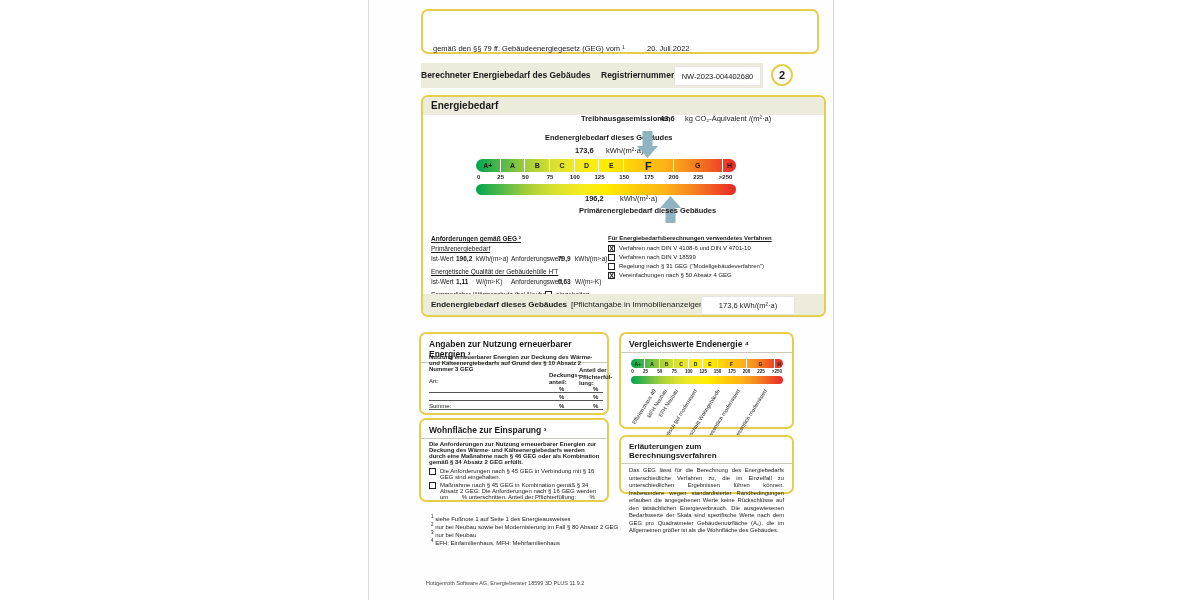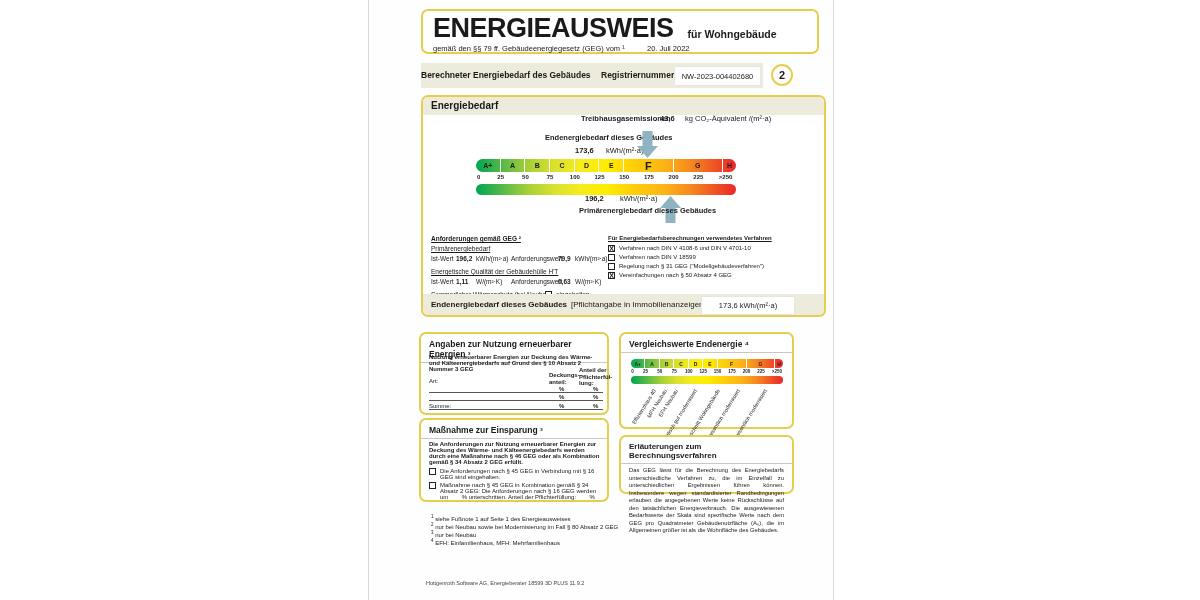--- a/index.html
+++ b/index.html
@@ -58,24 +58,20 @@
   .foot{font-size:6px;} .foot sup{font-size:4.5px;}
   .justify{text-align:justify;}
 </style>
 </head>
 <body>
 
 <div id="canvas">
  <div class="page">
 
   <div class="ybox" style="left:52px;top:9px;width:398px;height:45px;">
-    <div class="abs" style="left:10px;top:4px;display:flex;align-items:flex-end;">
-      <span class="hd-title">ENERGIEAUSWEIS</span>
-      <span class="hd-sub" style="margin-left:14px;margin-bottom:2px;">für Wohngebäude</span>
-    </div>
     <span class="abs hd-law" style="left:10px;top:33px;">gemäß den §§ 79 ff. Gebäudeenergiegesetz (GEG) vom ¹</span>
     <span class="abs hd-date" style="left:224px;top:33px;">20. Juli 2022</span>
   </div>
 
   <div class="abs band" style="left:52px;top:63px;width:342px;height:25px;">
     <span class="abs meta-label" style="left:0;top:7px;">Berechneter Energiebedarf des Gebäudes</span>
     <span class="abs meta-label" style="left:180px;top:7px;">Registriernummer:</span>
     <div class="abs reg-box" style="left:253px;top:3px;width:85px;height:18px;">
       <span>NW-2023-004402680</span>
     </div>
@@ -198,21 +194,21 @@
     <div class="tblline" style="top:66px;"></div>
     <span class="pct" style="left:138px;top:60px;">%</span>
     <span class="pct" style="left:172px;top:60px;">%</span>
     <span class="abs t6" style="left:8px;top:69px;">Summe:</span>
     <div class="tblline" style="top:75px;"></div>
     <span class="pct" style="left:138px;top:69px;">%</span>
     <span class="pct" style="left:172px;top:69px;">%</span>
   </div>
 
   <div class="ybox" style="left:50px;top:418px;width:190px;height:84px;">
-    <div class="boxhead">Maßnahme zur Einsparung ³</div>
+    <div class="boxhead">Wohnfläche zur Einsparung ³</div>
     <div class="abs b t6" style="left:8px;top:21px;width:174px;">Die Anforderungen zur Nutzung erneuerbarer Energien zur Deckung des Wärme- und Kälteenergiebedarfs werden durch eine Maßnahme nach § 46 GEG oder als Kombination gemäß § 34 Absatz 2 GEG erfüllt.</div>
     <div class="abs chkrow" style="left:8px;top:48px;width:174px;">
       <span class="cbx"></span>
       <span class="t6" style="width:160px;">Die Anforderungen nach § 45 GEG in Verbindung mit § 16 GEG sind eingehalten.</span>
     </div>
     <div class="abs chkrow" style="left:8px;top:62px;width:174px;">
       <span class="cbx"></span>
       <span class="t6" style="width:160px;">Maßnahme nach § 45 GEG in Kombination gemäß § 34 Absatz 2 GEG: Die Anforderungen nach § 16 GEG werden um &nbsp;&nbsp;&nbsp;&nbsp;&nbsp;&nbsp; % unterschritten. Anteil der Pflichterfüllung: &nbsp;&nbsp;&nbsp;&nbsp;&nbsp;&nbsp; %</span>
     </div>
   </div>

